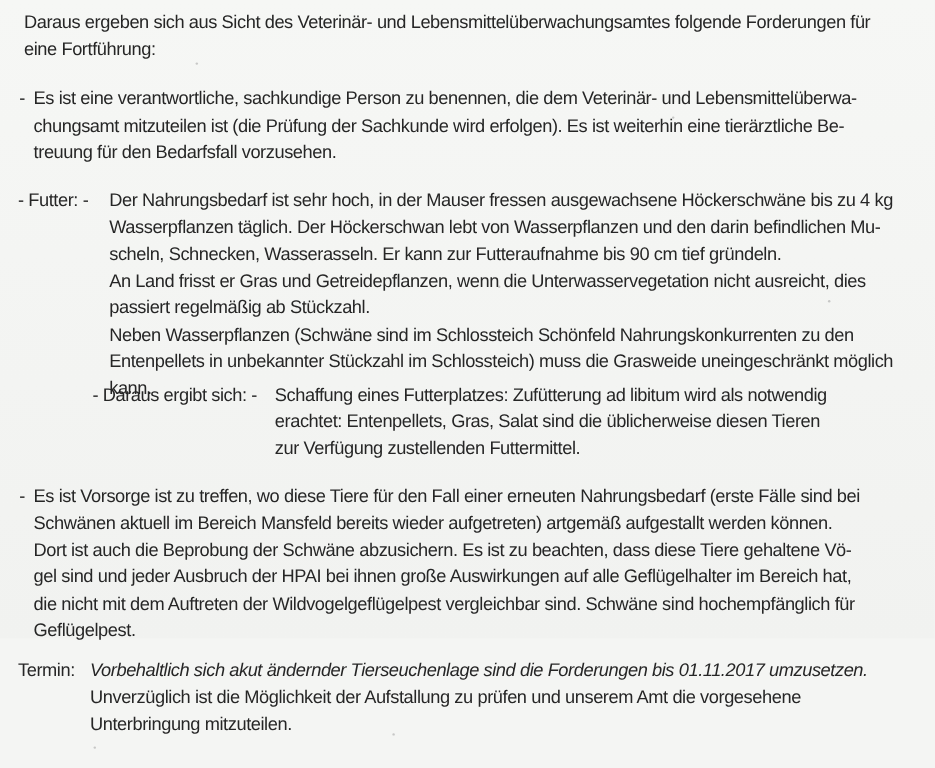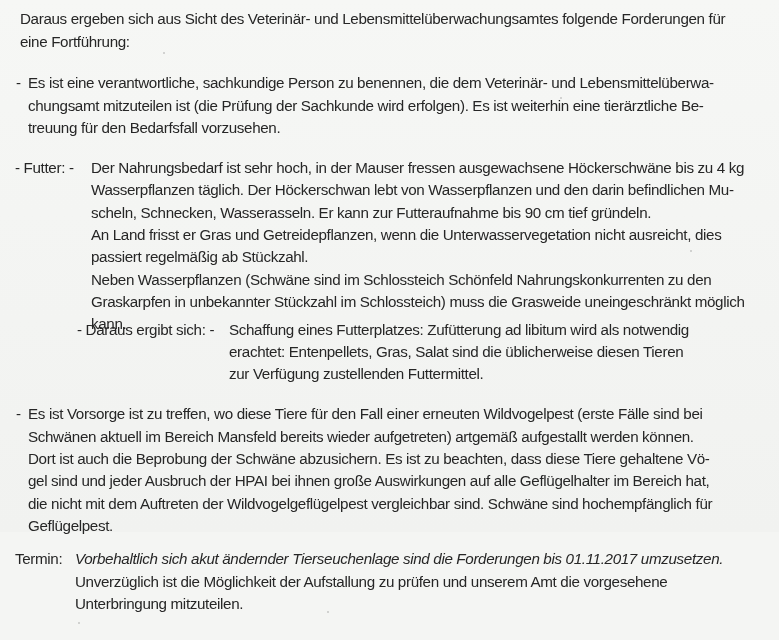--- a/index.html
+++ b/index.html
@@ -58,34 +58,34 @@
   </div>
 
   <div>
     <div class="line" style="left:15px; top:158px;">- Futter: -</div>
     <div class="line" style="left:91px; top:158px;">Der Nahrungsbedarf ist sehr hoch, in der Mauser fressen ausgewachsene Höckerschwäne bis zu 4 kg</div>
     <div class="line" style="left:91px; top:180px;">Wasserpflanzen täglich. Der Höckerschwan lebt von Wasserpflanzen und den darin befindlichen Mu-</div>
     <div class="line" style="left:91px; top:203px;">scheln, Schnecken, Wasserasseln. Er kann zur Futteraufnahme bis 90 cm tief gründeln.</div>
     <div class="line" style="left:91px; top:225px;text-align:right;">An Land frisst er Gras und Getreidepflanzen, wenn die Unterwasservegetation nicht ausreicht, dies</div>
     <div class="line" style="left:91px; top:247px;">passiert regelmäßig ab Stückzahl.</div>
     <div class="line" style="left:91px; top:270px;">Neben Wasserpflanzen (Schwäne sind im Schlossteich Schönfeld Nahrungskonkurrenten zu den</div>
-    <div class="line" style="left:91px; top:292px;">Graskarpfen in unbekannter Stückzahl im Schlossteich) muss die Grasweide uneingeschränkt möglich</div>
+    <div class="line" style="left:91px; top:292px;">Entenpellets in unbekannter Stückzahl im Schlossteich) muss die Grasweide uneingeschränkt möglich</div>
     <div class="line" style="left:91px; top:314px;">kann.</div>
 
     <div>
       <div class="line" style="left:77px; top:320px;">- Daraus ergibt sich: -</div>
       <div class="line" style="left:229px; top:320px;">Schaffung eines Futterplatzes: Zufütterung ad libitum wird als notwendig</div>
       <div class="line" style="left:229px; top:342px;">erachtet: Entenpellets, Gras, Salat sind die üblicherweise diesen Tieren</div>
       <div class="line" style="left:229px; top:364px;">zur Verfügung zustellenden Futtermittel.</div>
     </div>
   </div>
 
   <div>
     <div class="line" style="left:16px; top:404px;">-</div>
-    <div class="line" style="left:28px; top:404px;">Es ist Vorsorge ist zu treffen, wo diese Tiere für den Fall einer erneuten Wildvogelpest (erste Fälle sind bei</div>
+    <div class="line" style="left:28px; top:404px;">Es ist Vorsorge ist zu treffen, wo diese Tiere für den Fall einer erneuten Nahrungsbedarf (erste Fälle sind bei</div>
     <div class="line" style="left:28px; top:427px;">Schwänen aktuell im Bereich Mansfeld bereits wieder aufgetreten) artgemäß aufgestallt werden können.</div>
     <div class="line" style="left:28px; top:449px;text-align:right;">Dort ist auch die Beprobung der Schwäne abzusichern. Es ist zu beachten, dass diese Tiere gehaltene Vö-</div>
     <div class="line" style="left:28px; top:471px;">gel sind und jeder Ausbruch der HPAI bei ihnen große Auswirkungen auf alle Geflügelhalter im Bereich hat,</div>
     <div class="line" style="left:28px; top:494px;">die nicht mit dem Auftreten der Wildvogelgeflügelpest vergleichbar sind. Schwäne sind hochempfänglich für</div>
     <div class="line" style="left:28px; top:516px;">Geflügelpest.</div>
   </div>
 
   <div>
     <div class="line" style="left:15px; top:549px;">Termin:</div>
     <div class="line" style="left:75px; top:549px;font-style:italic;">Vorbehaltlich sich akut ändernder Tierseuchenlage sind die Forderungen bis 01.11.2017 umzusetzen.</div>

